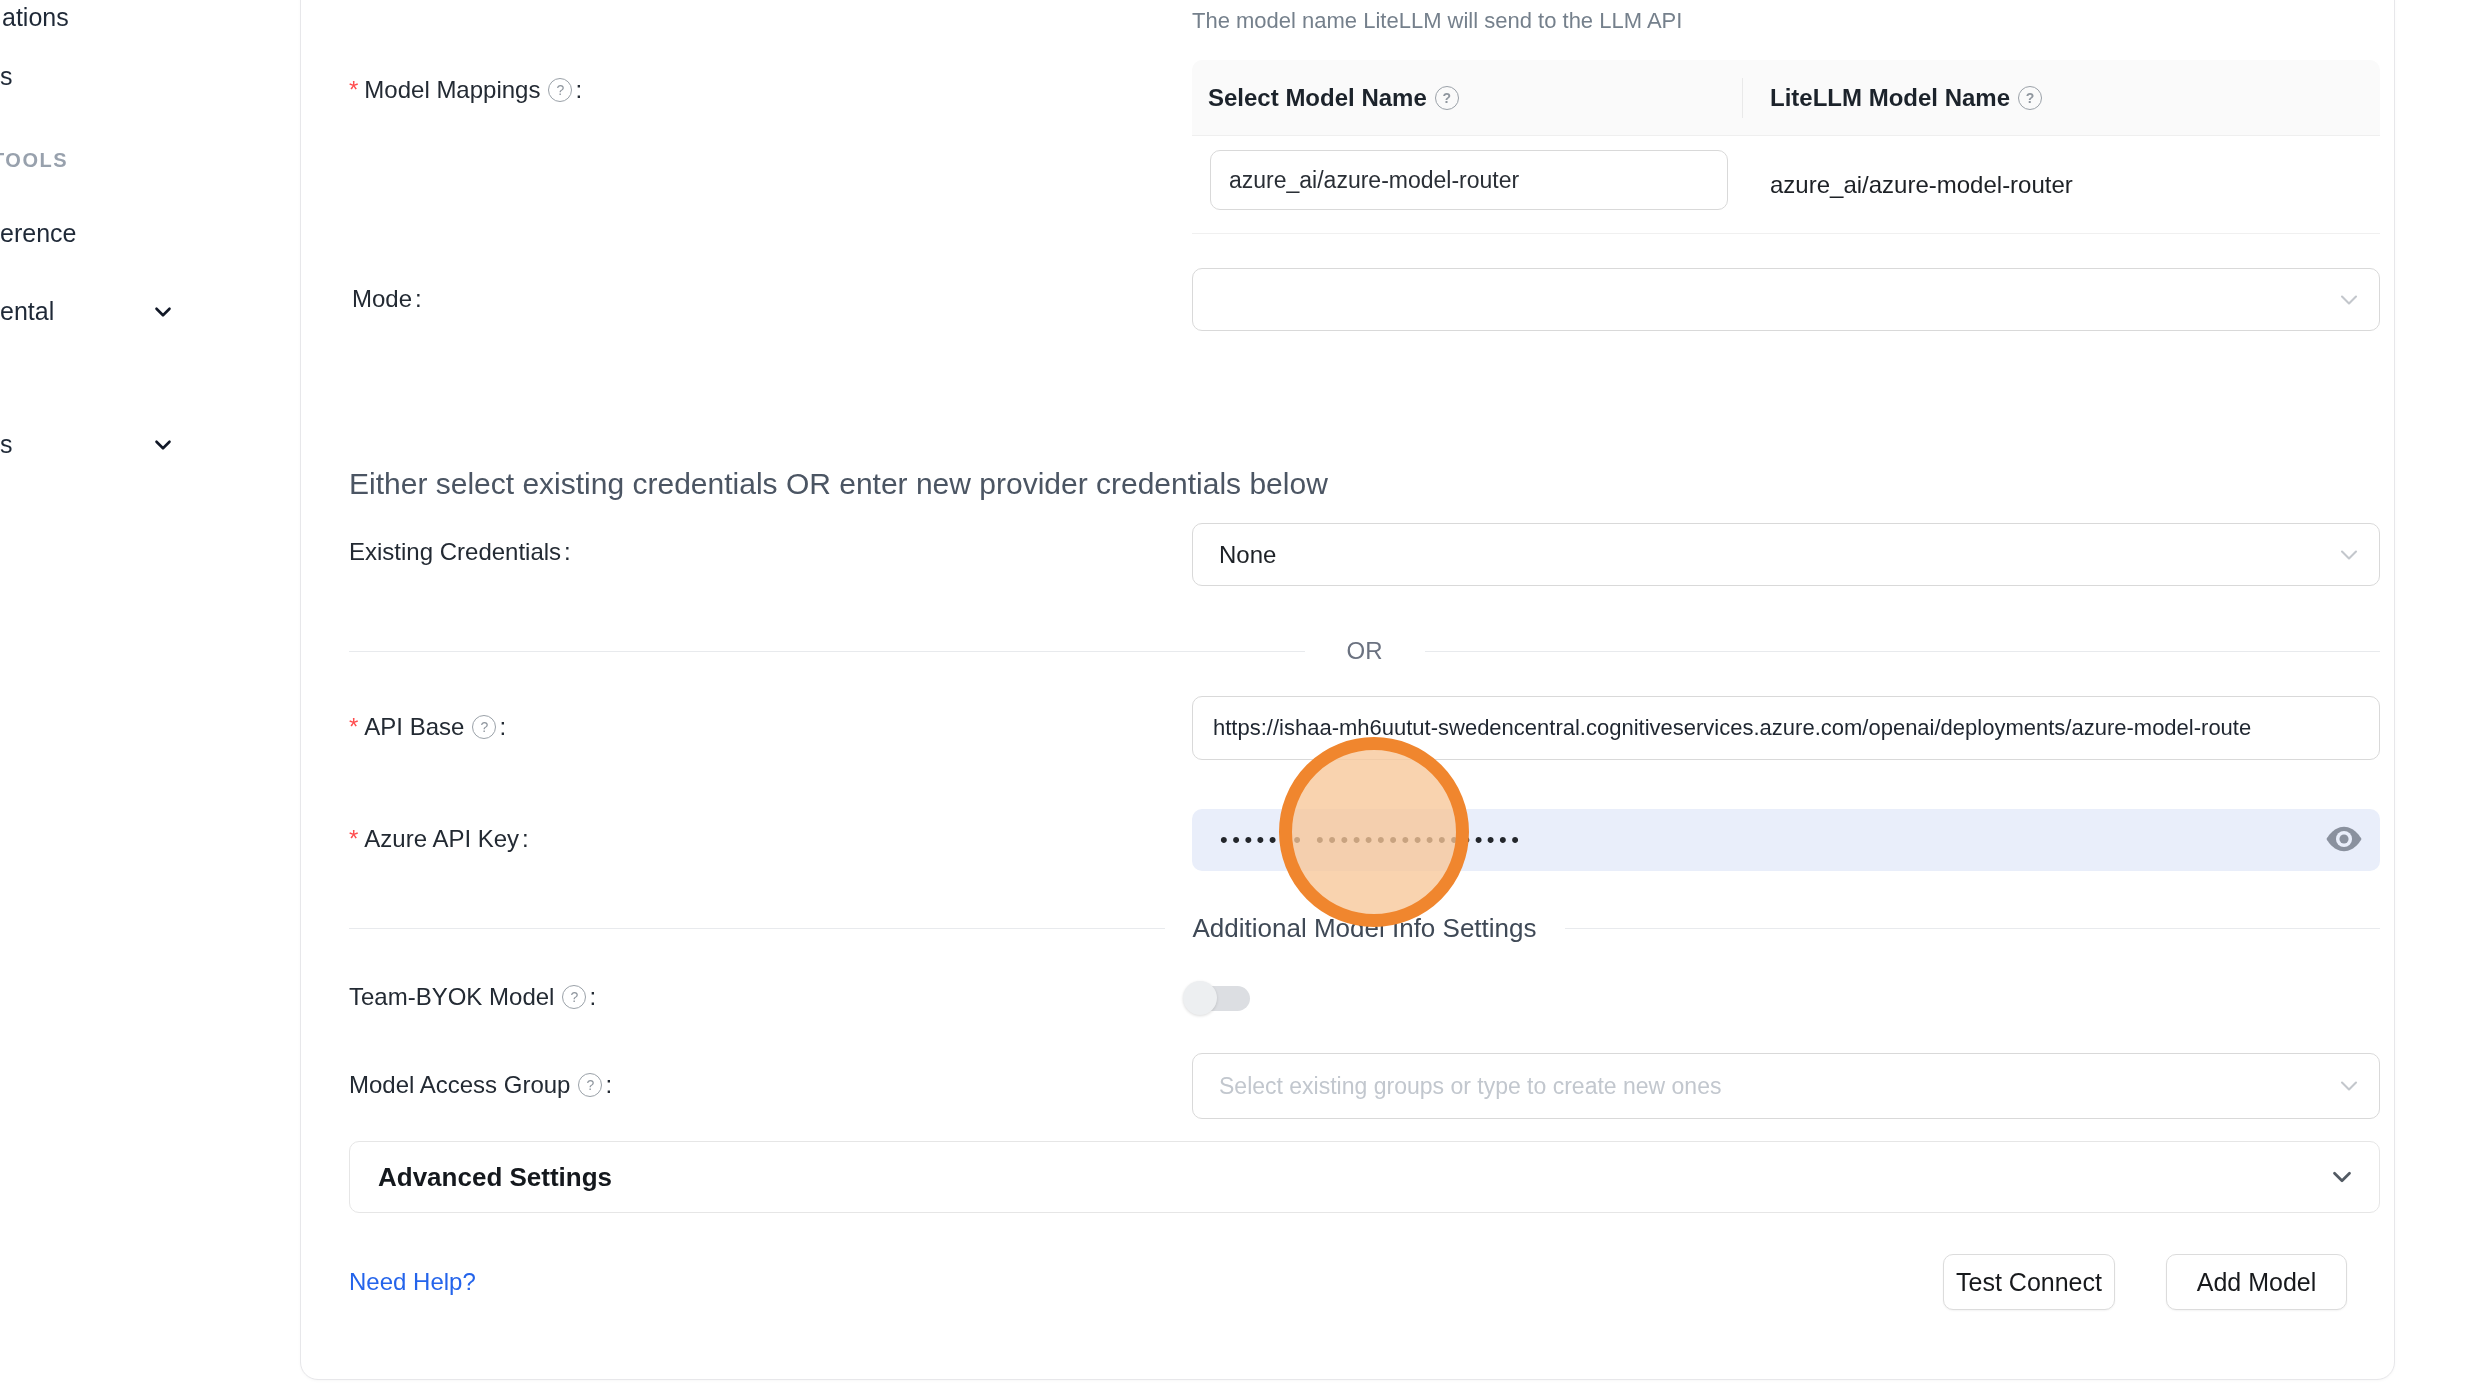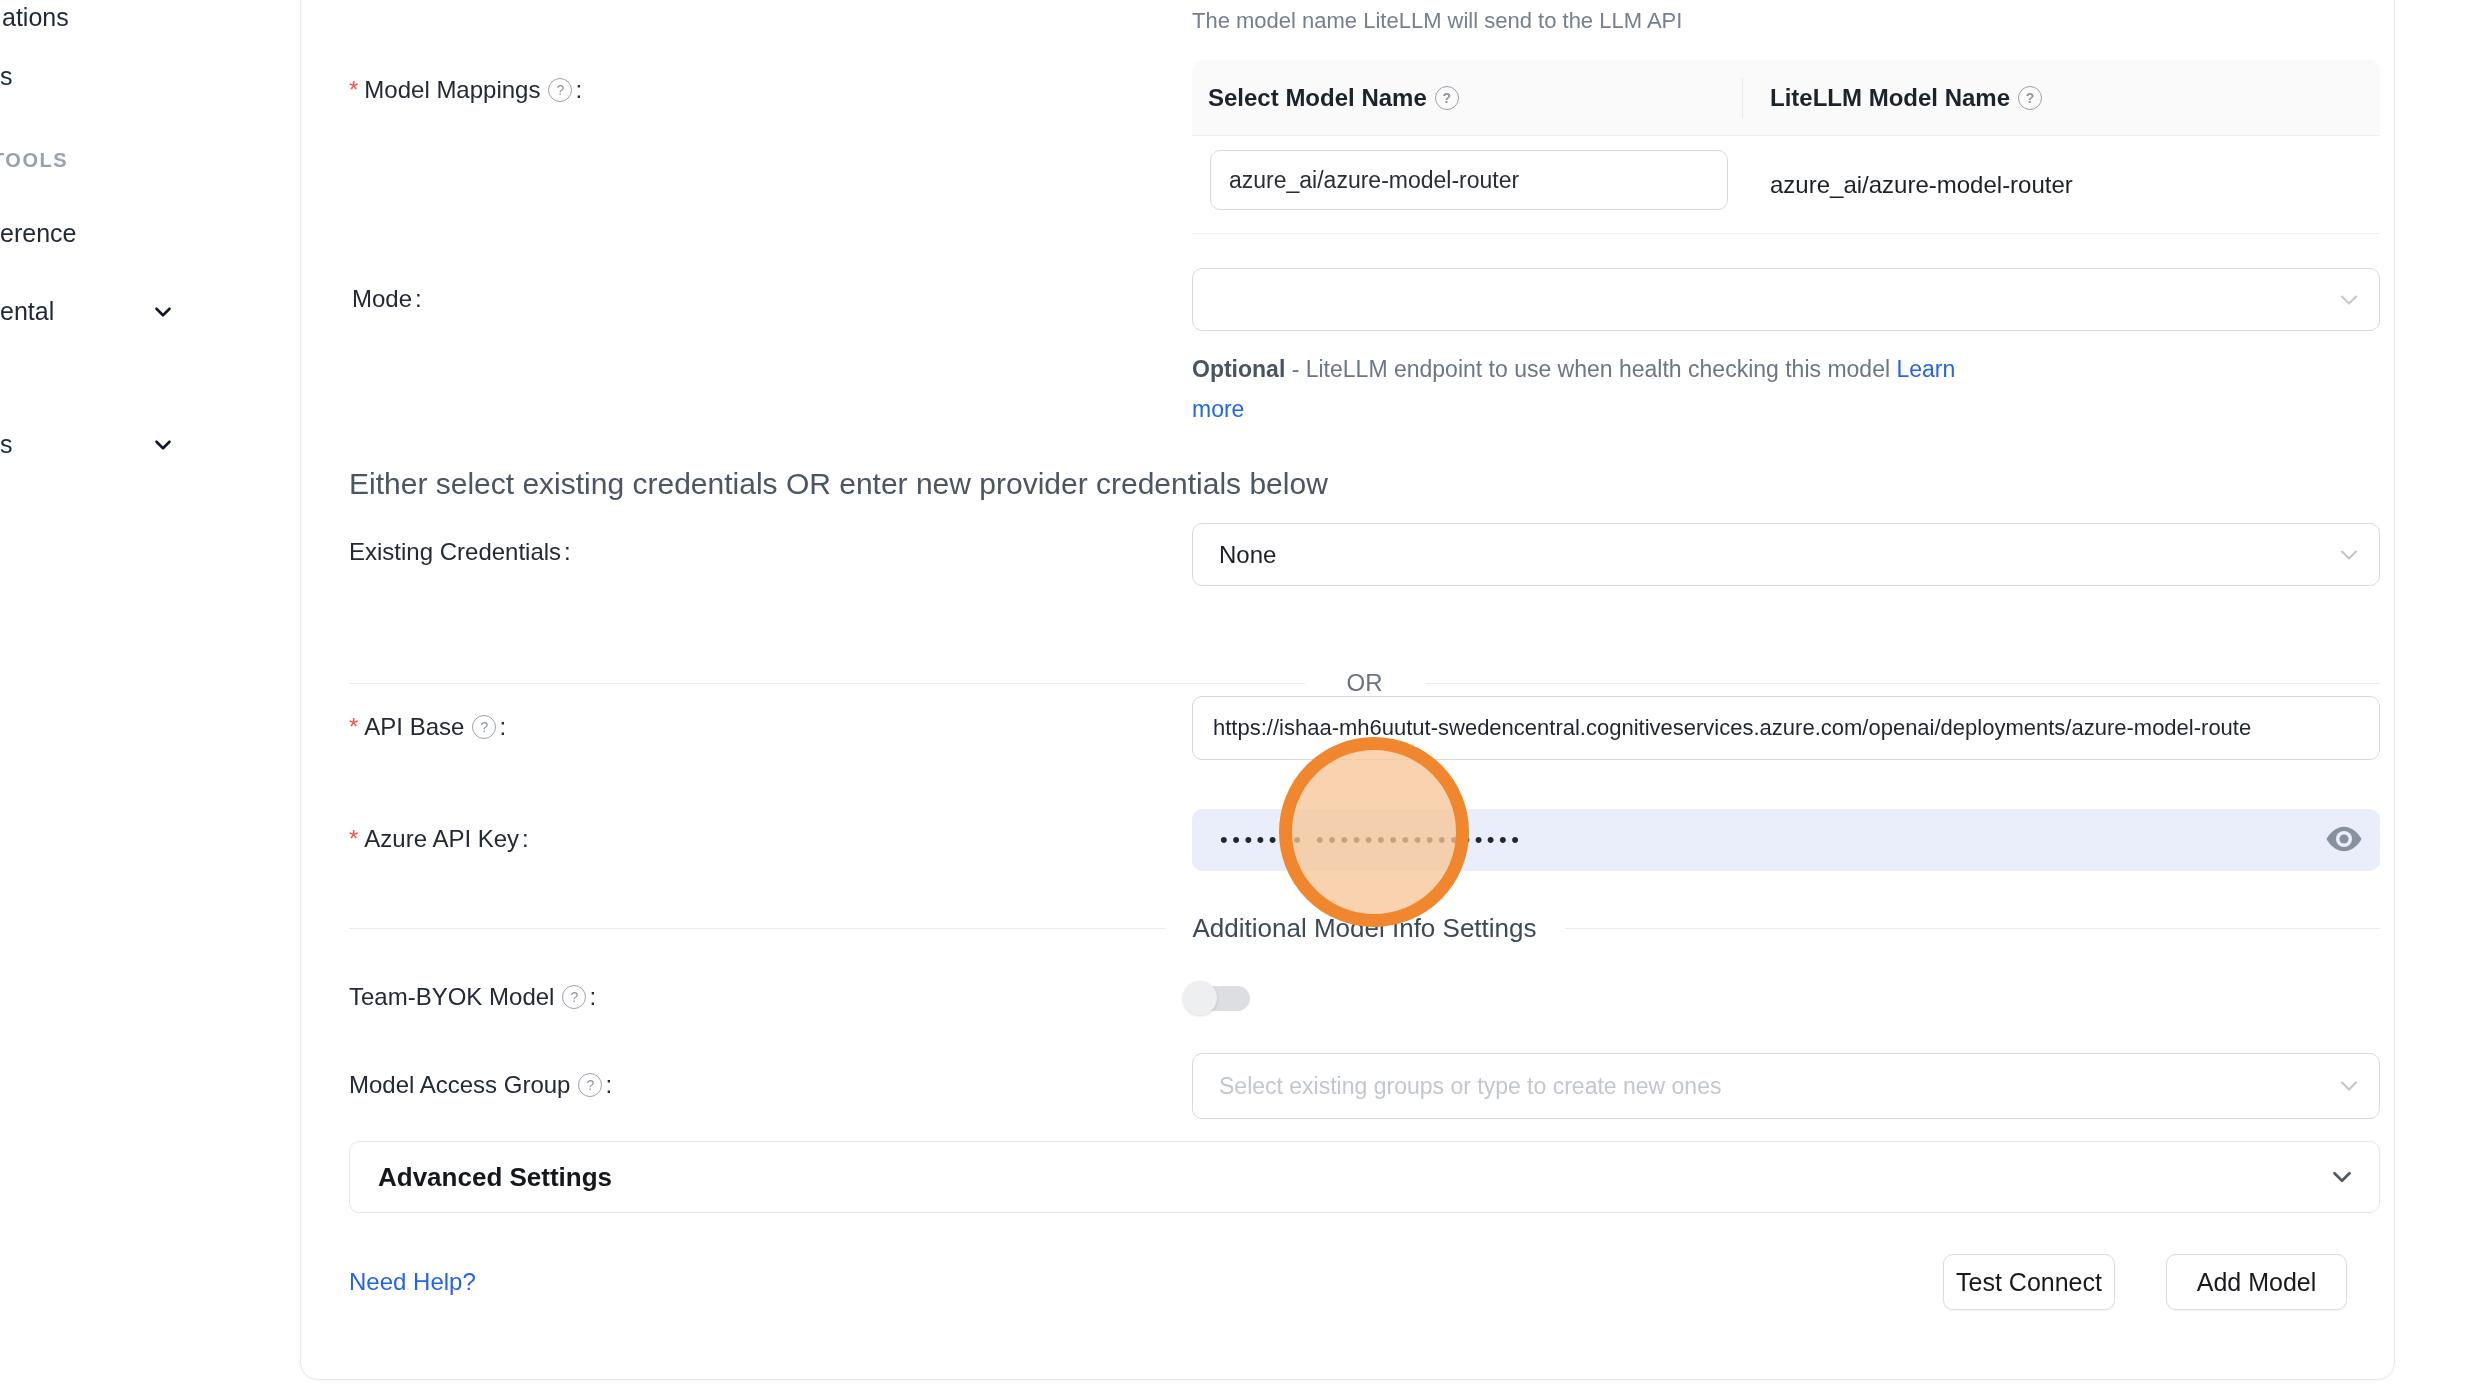--- a/index.html
+++ b/index.html
@@ -146,39 +146,35 @@
   <div class="lab-row" style="top:285px;left:352px;">
     <span>Mode</span>
     <span class="colon">:</span>
   </div>
   <div class="field" style="top:268px;height:63px;">
     <input type="text" style="">
     <svg class="sel-chevron" viewBox="0 0 24 24" fill="none">
         <polyline points="6 9 12 15 18 9" stroke="#c3c7cc" stroke-width="1.8" stroke-linecap="round" stroke-linejoin="round"></polyline>
       </svg>
   </div>
-  <div class="hint2">
-    <b>Optional</b><span> - LiteLLM endpoint to use when health checking this model </span><span class="lnk">Learn</span><br>
-    <span class="lnk">more</span>
-  </div>
 
   <div class="note">Either select existing credentials OR enter new provider credentials below</div>
 
   <div class="lab-row" style="top:538px;">
     <span>Existing Credentials</span>
     <span class="colon">:</span>
   </div>
   <div class="field" style="top:523px;height:63px;">
     <div class="sel-text">None</div>
     <svg class="sel-chevron" viewBox="0 0 24 24" fill="none">
         <polyline points="6 9 12 15 18 9" stroke="#c3c7cc" stroke-width="1.8" stroke-linecap="round" stroke-linejoin="round"></polyline>
       </svg>
   </div>
 
-  <div class="tdivider" style="top:666px;height:34px;">
+  <div class="tdivider" style="top:634px;height:34px;">
     <div class="line"></div>
     <div class="or-text">OR</div>
     <div class="line"></div>
   </div>
 
   <div class="lab-row" style="top:713px;">
     <span class="req">*</span>
     <span>API Base</span>
     <span class="q-icon">?</span>
     <span class="colon">:</span>

